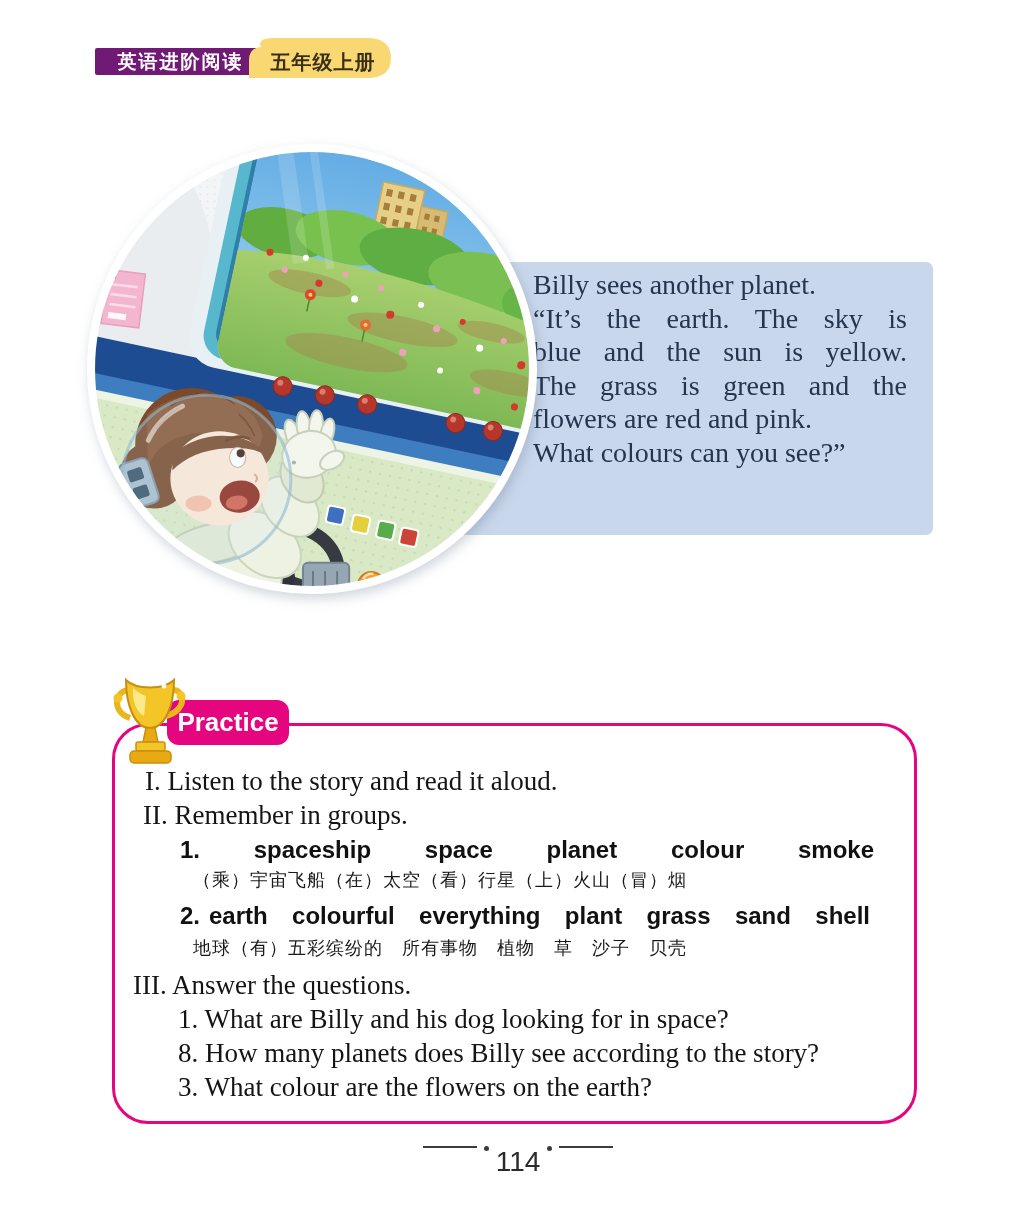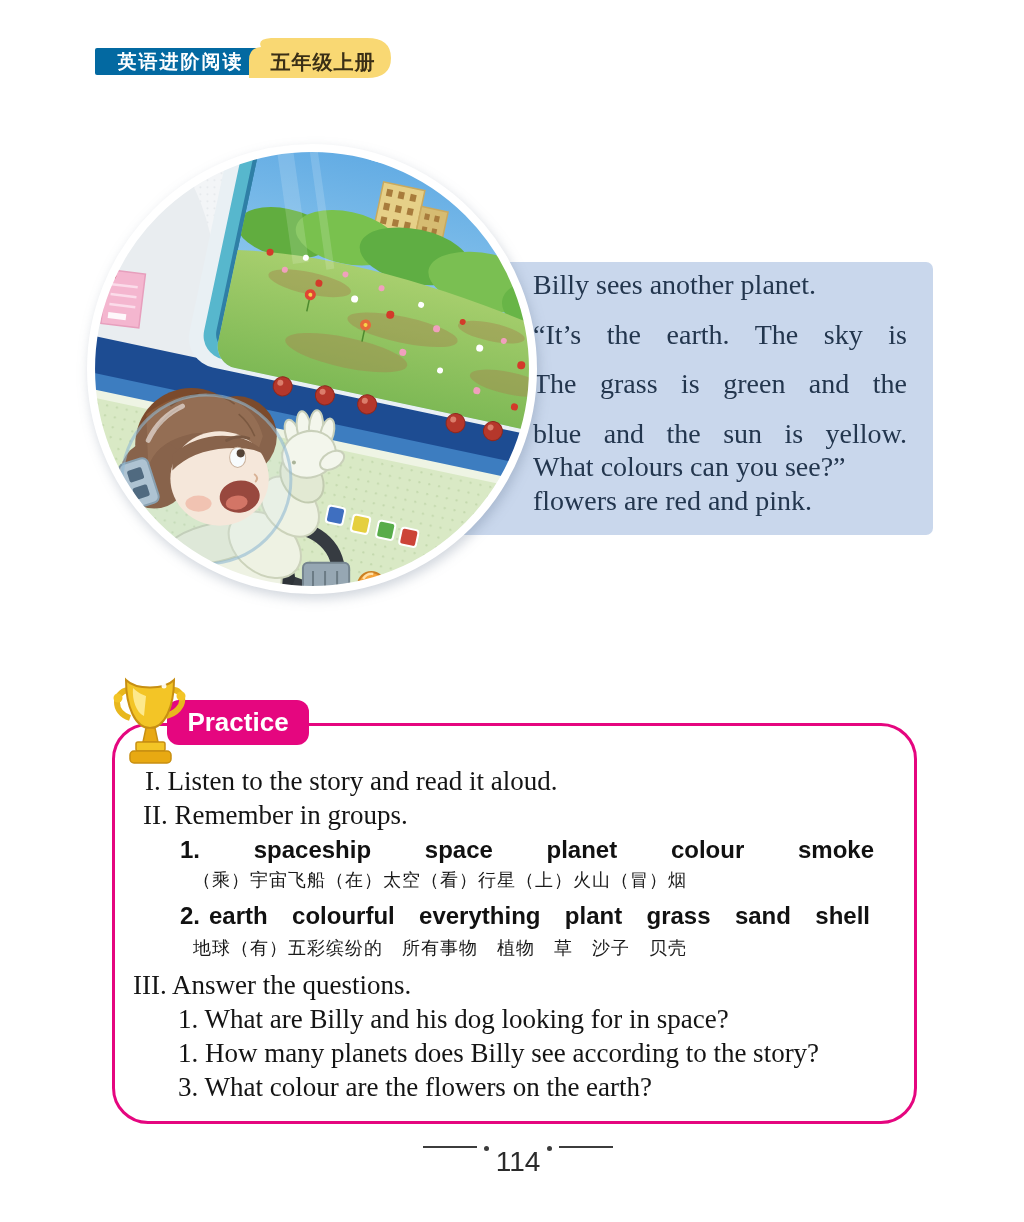--- a/index.html
+++ b/index.html
@@ -1,44 +1,44 @@
 <!DOCTYPE html>
 <html><head>
 <meta charset="utf-8">
 <style>
   html,body{margin:0;padding:0;background:#fff;}
   #page{position:relative;width:1024px;height:1222px;background:#ffffff;overflow:hidden;
         font-family:"Liberation Serif",serif;}
 
   
   .badge-orange{position:absolute;left:95px;top:48px;width:171px;height:27px;
-    background:#0369a1;border-radius:2px;color:#fff;
+    background:#701a75;border-radius:2px;color:#fff;
     font-family:"Liberation Sans",sans-serif;font-weight:700;font-size:19px;
     letter-spacing:2px;text-align:center;line-height:28px;}
   .badge-yellow{position:absolute;left:245px;top:38px;width:148px;height:53px;
     background:#f9d873;
     clip-path:path('M4,40 L4,22 Q4,10 16,9 Q12,1 26,0 L122,0 Q146,0 146,20 Q146,40 122,40 L4,40 Z');}
   .badge-yellow span{position:absolute;left:12px;right:4px;top:11px;text-align:center;
     color:#3a2f16;font-family:"Liberation Sans",sans-serif;font-weight:700;font-size:20px;letter-spacing:1px;}
 
   
   .story-panel{position:absolute;left:450px;top:262px;width:483px;height:273px;
     background:#c9d7ec;border-radius:7px;}
   .story-text{position:absolute;left:533px;top:268px;width:374px;
     font-size:28px;line-height:33.6px;color:#23364e;}
-  .story-text .j{text-align:justify;text-align-last:justify;margin-top:16px;}
+  .story-text .j{text-align:justify;text-align-last:justify;}
 
   
   .illus{position:absolute;left:86px;top:143px;width:452px;height:452px;
     filter:drop-shadow(2px 5px 6px rgba(70,90,120,.25));}
 
   
   .practice-box{position:absolute;left:112px;top:723px;width:799px;height:395px;
     border:3px solid #e5067f;border-radius:36px;}
-  .practice-label{position:absolute;left:167px;top:700px;width:142px;height:45px;
+  .practice-label{position:absolute;left:167px;top:700px;width:122px;height:45px;
     background:#e5067f;border-radius:12px;z-index:3;color:#fff;text-align:center;
     font-family:"Liberation Sans",sans-serif;font-weight:700;font-size:26px;line-height:45px;}
   .trophy{position:absolute;left:106px;top:668px;width:86px;height:104px;z-index:4;}
 
   .pline{position:absolute;font-size:27px;color:#141414;white-space:nowrap;}
   .vrow{position:absolute;display:flex;justify-content:space-between;align-items:baseline;
     font-family:"Liberation Sans",sans-serif;font-weight:700;font-size:24px;color:#111;}
   .vrow .pair{display:flex;gap:9px;}
   .cnline{position:absolute;font-size:18px;color:#1a1a1a;letter-spacing:1px;white-space:nowrap;}
 
@@ -56,24 +56,24 @@
 
   <div class="badge-orange">英语进阶阅读</div>
   <div class="badge-yellow">
     <span>五年级上册</span>
   </div>
 
   <div class="story-panel"></div>
   <div class="story-text">
     <div>Billy sees another planet.</div>
     <div class="j">“It’s the earth. The sky is</div>
+    <div class="j">blue and the sun is yellow.</div>
     <div class="j">The grass is green and the</div>
-    <div class="j">blue and the sun is yellow.</div>
+    <div>flowers are red and pink.</div>
     <div>What colours can you see?”</div>
-    <div>flowers are red and pink.</div>
   </div>
 
   <svg class="illus" viewBox="0 0 450 450" aria-hidden="true">
     <defs>
       <clipPath id="cc">
           <circle cx="225" cy="225" r="219"></circle>
         </clipPath>
       <linearGradient id="sky" x1="0" y1="0" x2="0" y2="1">
         <stop offset="0" stop-color="#4f9fdf"></stop>
           <stop offset="1" stop-color="#a9d9f4"></stop>
@@ -357,21 +357,21 @@
     <span>everything</span>
     <span>plant</span>
     <span>grass</span>
     <span>sand</span>
     <span>shell</span>
   </div>
   <div class="cnline" style="left:193px;top:936px;">地球（有）五彩缤纷的　所有事物　植物　草　沙子　贝壳</div>
 
   <div class="pline" style="left:133px;top:970px;">III. Answer the questions.</div>
   <div class="pline" style="left:178px;top:1004px;">1. What are Billy and his dog looking for in space?</div>
-  <div class="pline" style="left:178px;top:1038px;">1. How many planets does Billy see according to the story?</div>
+  <div class="pline" style="left:178px;top:1038px;">8. How many planets does Billy see according to the story?</div>
   <div class="pline" style="left:178px;top:1072px;text-align:right;">3. What colour are the flowers on the earth?</div>
 
   <div class="pagenum">
     <span class="bar"></span>
     <span class="dot"></span>
     <span>114</span>
     <span class="dot"></span>
     <span class="bar"></span>
   </div>
 

